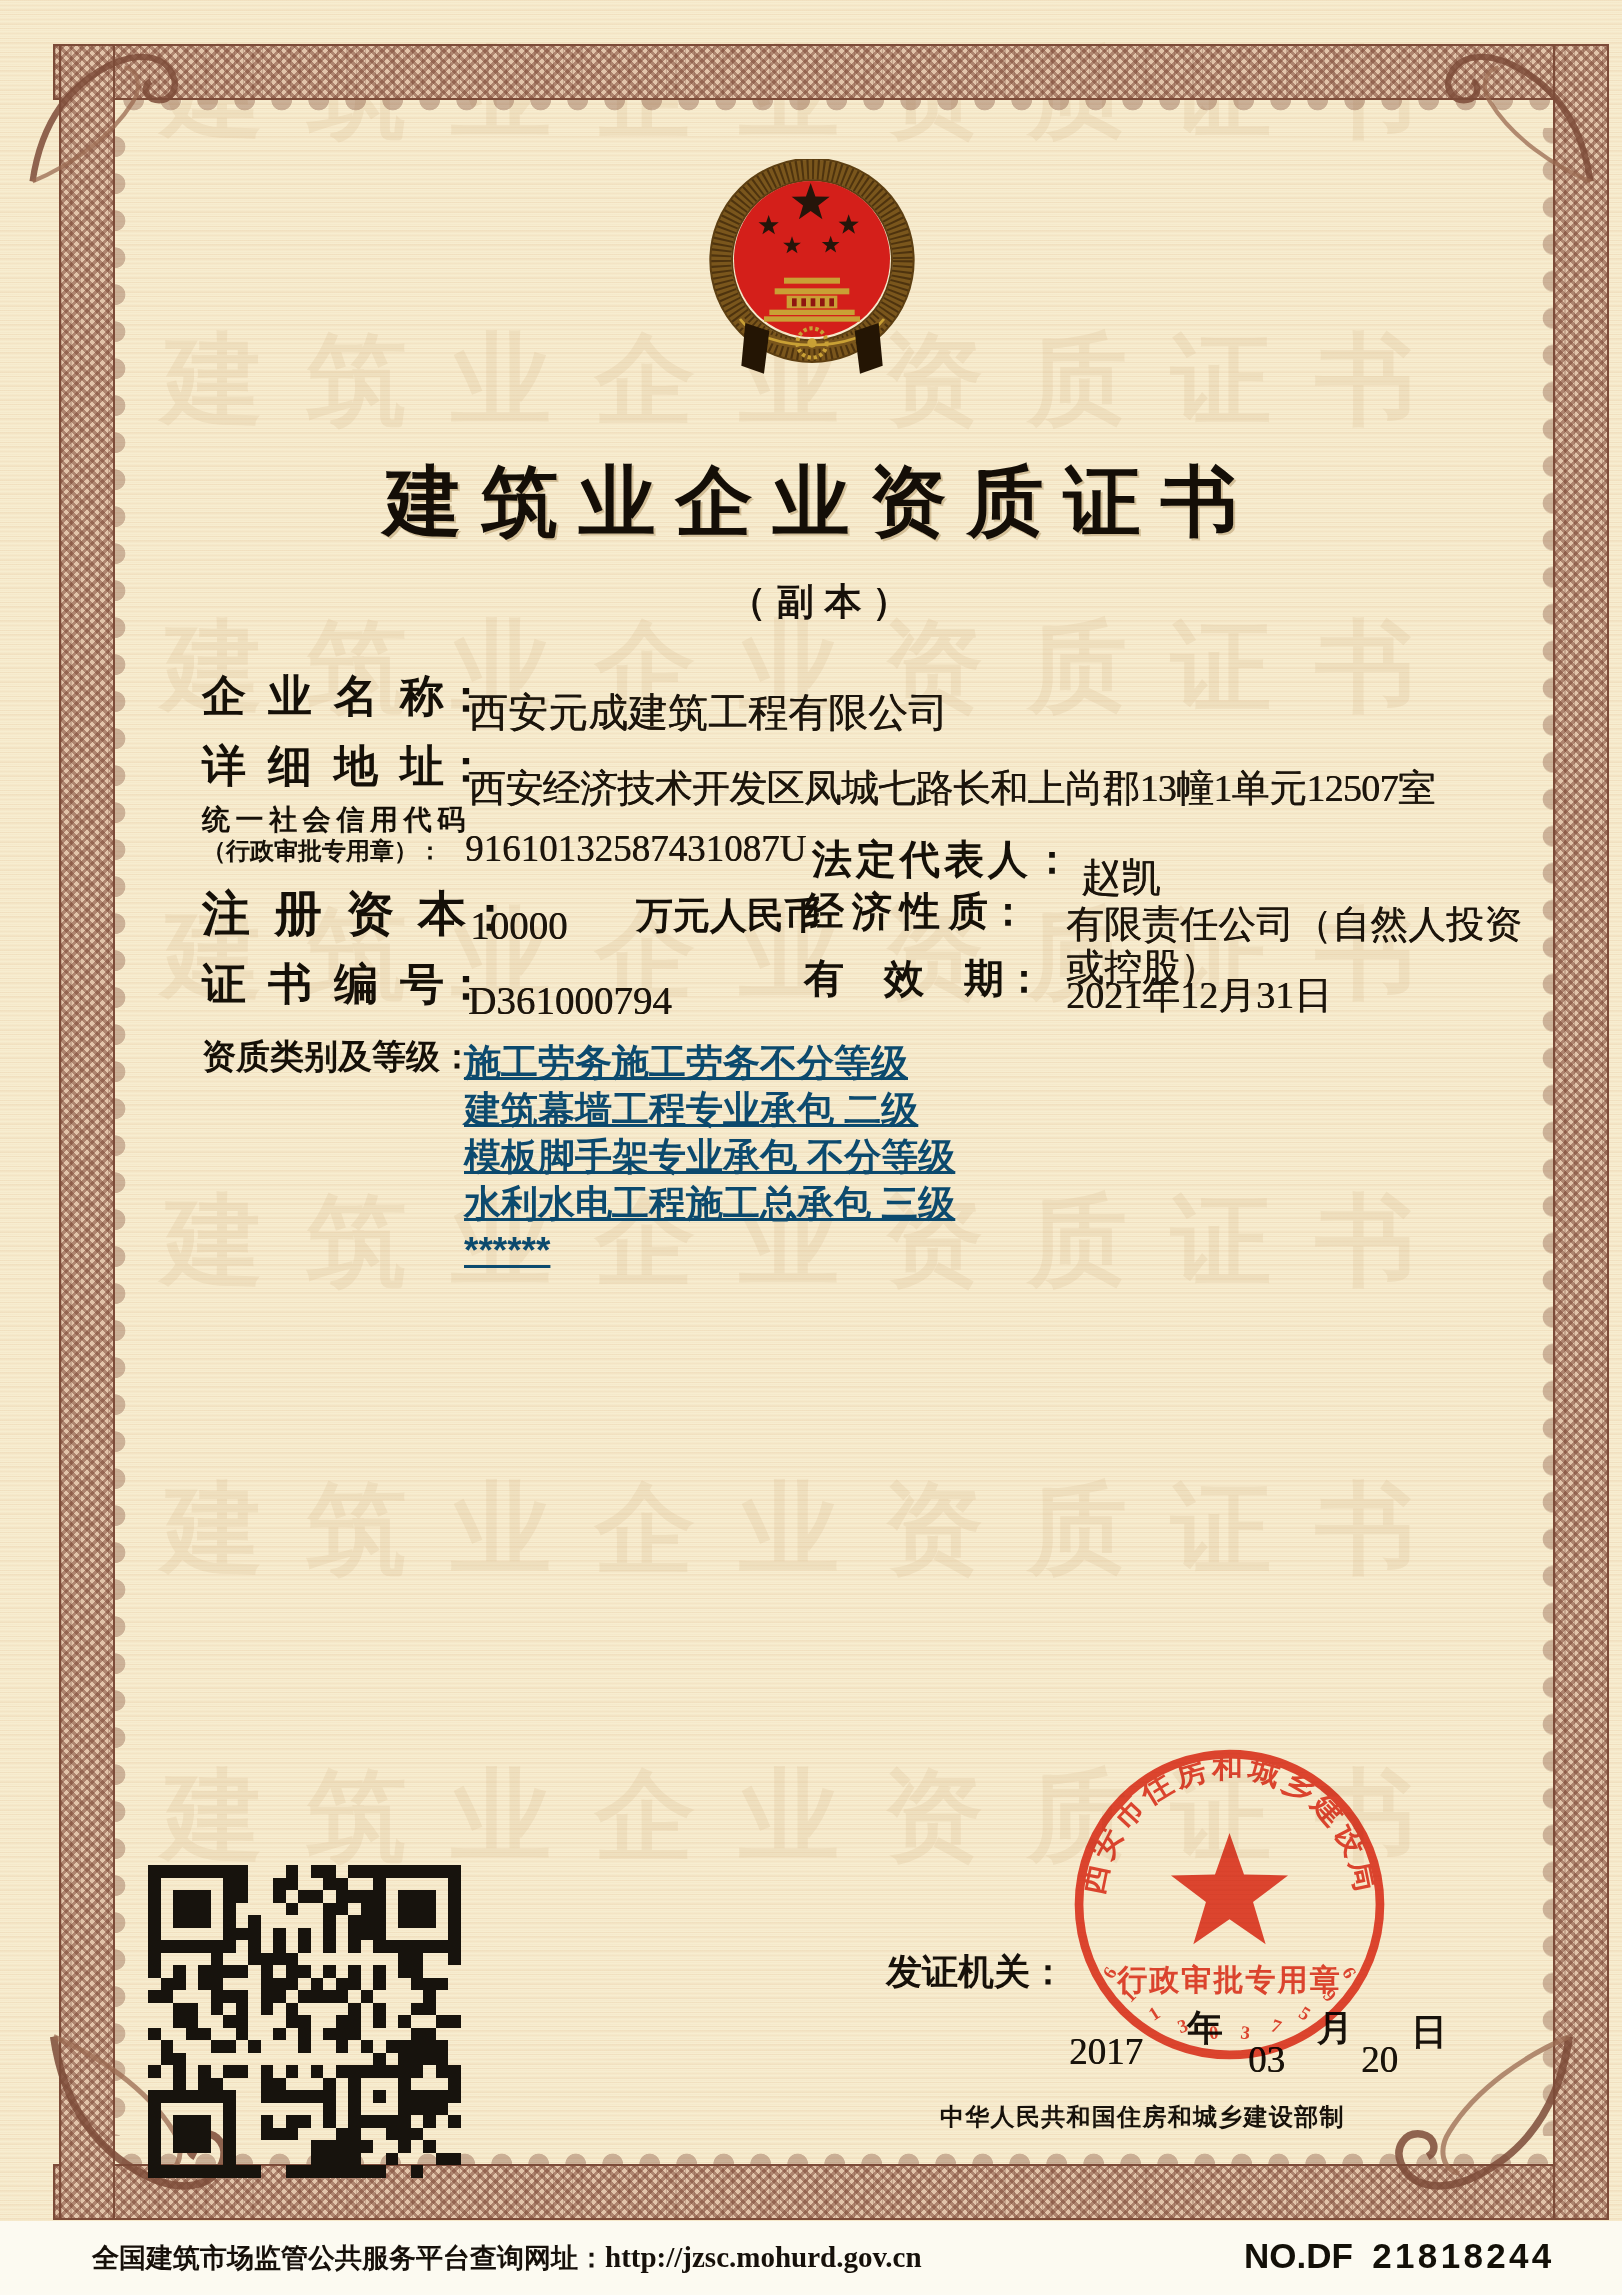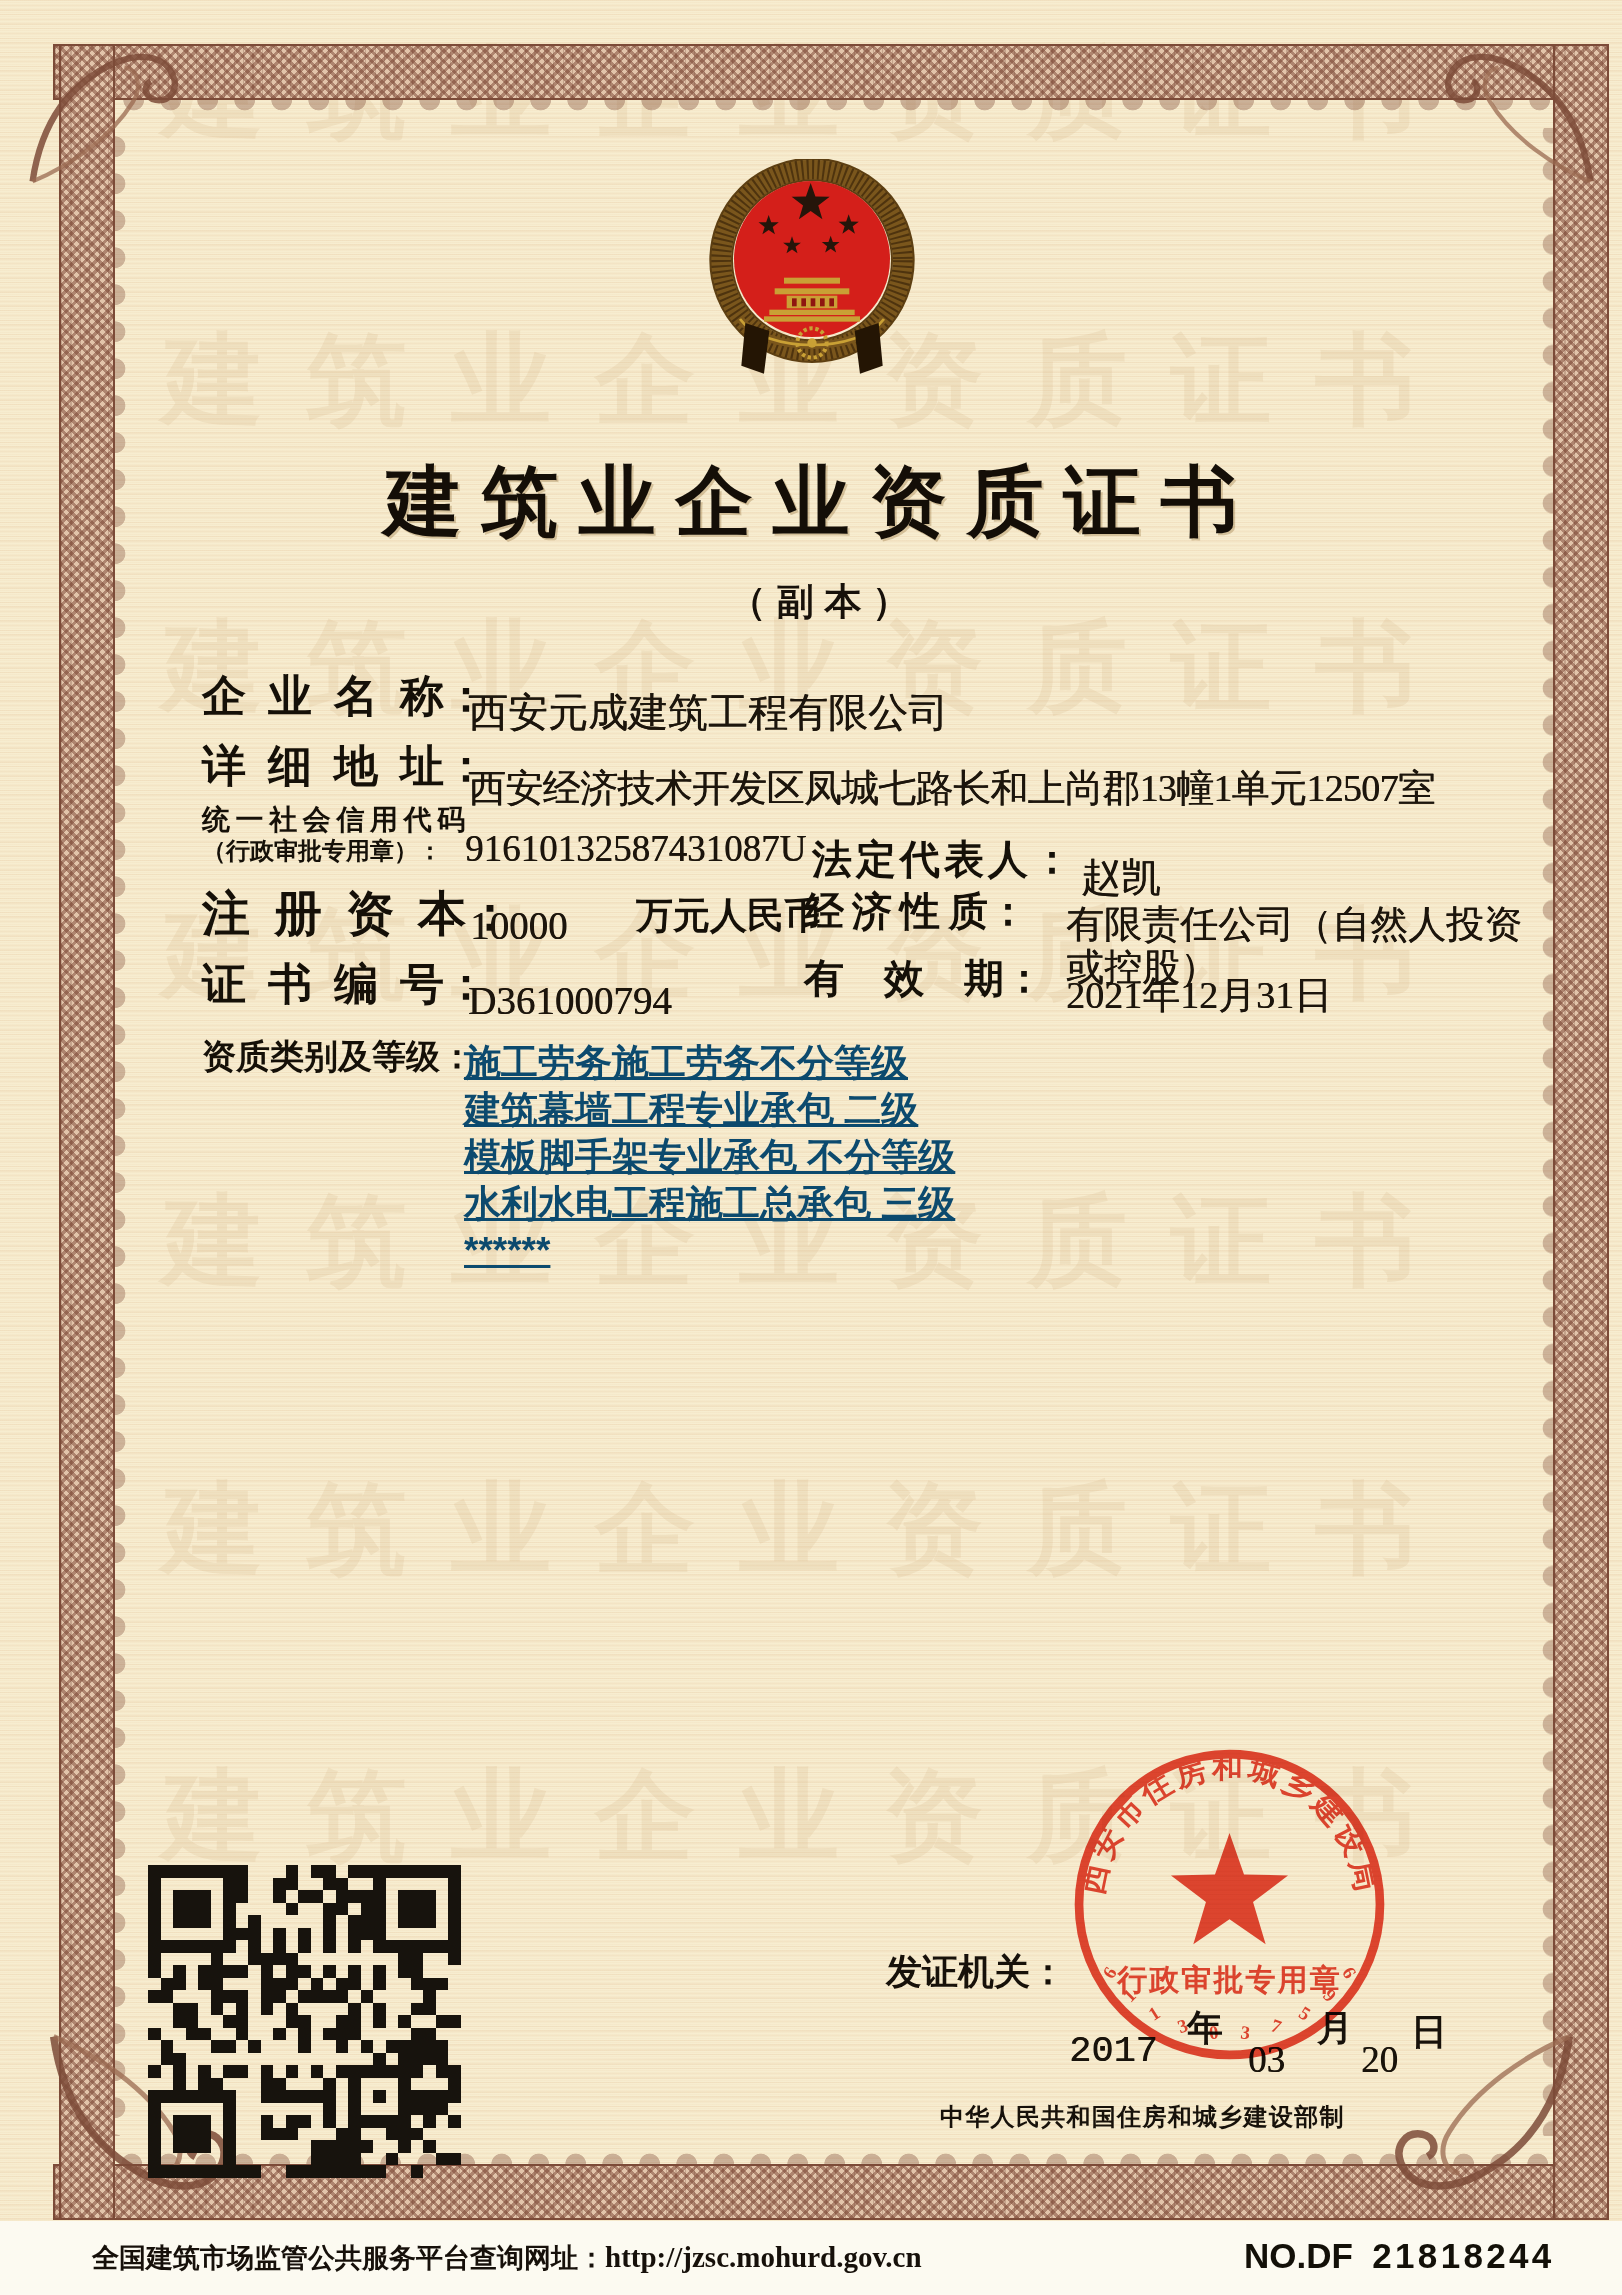--- a/index.html
+++ b/index.html
@@ -70,21 +70,21 @@
   #qual-list{position:absolute;left:464px;top:1039px;z-index:4;}
   .qual-item{font-size:37px;font-weight:bold;line-height:47px;color:#0c4a6e;white-space:pre;text-decoration:underline;}
   
   #qr{position:absolute;left:148px;top:1865px;width:313px;height:313px;z-index:4;}
   #seal{position:absolute;left:1069px;top:1744px;width:321px;height:321px;z-index:6;
         opacity:.92;mix-blend-mode:multiply;}
   #issuer-label{position:absolute;left:886px;top:1948px;font-size:36px;font-weight:bold;z-index:4;}
   .d-num{position:absolute;font-family:"Liberation Serif",serif;font-size:37px;color:#19130b;
          text-shadow:0.5px 0 currentColor;z-index:4;}
   .d-unit{position:absolute;font-size:36px;font-weight:bold;color:#17110a;z-index:4;}
-  #d-year{left:1069px;top:2030px;font-family:Liberation Mono, monospace;} #u-year{left:1187px;top:2004px;}
+  #d-year{left:1069px;top:2030px;} #u-year{left:1187px;top:2004px;}
   #d-month{left:1248px;top:2038px;} #u-month{left:1317px;top:2004px;}
   #d-day{left:1361px;top:2038px;} #u-day{left:1411px;top:2008px;}
   #maker{position:absolute;left:940px;top:2101px;font-size:24px;font-weight:bold;letter-spacing:1.3px;z-index:4;}
   
   #footer{position:absolute;left:0;top:2221px;width:1622px;height:94px;background:#fcfaf1;z-index:5;}
   #footer-query{position:absolute;left:92px;top:18.7px;font-size:27px;font-weight:bold;color:#16100a;white-space:nowrap;}
   #footer-url{font-family:"Liberation Serif",serif;font-weight:bold;font-size:29px;}
   #serial{position:absolute;left:1244px;top:14.7px;font-size:35px;font-weight:bold;color:#131008;white-space:nowrap;}
   #serial-number{letter-spacing:3.3px;}
 </style>

